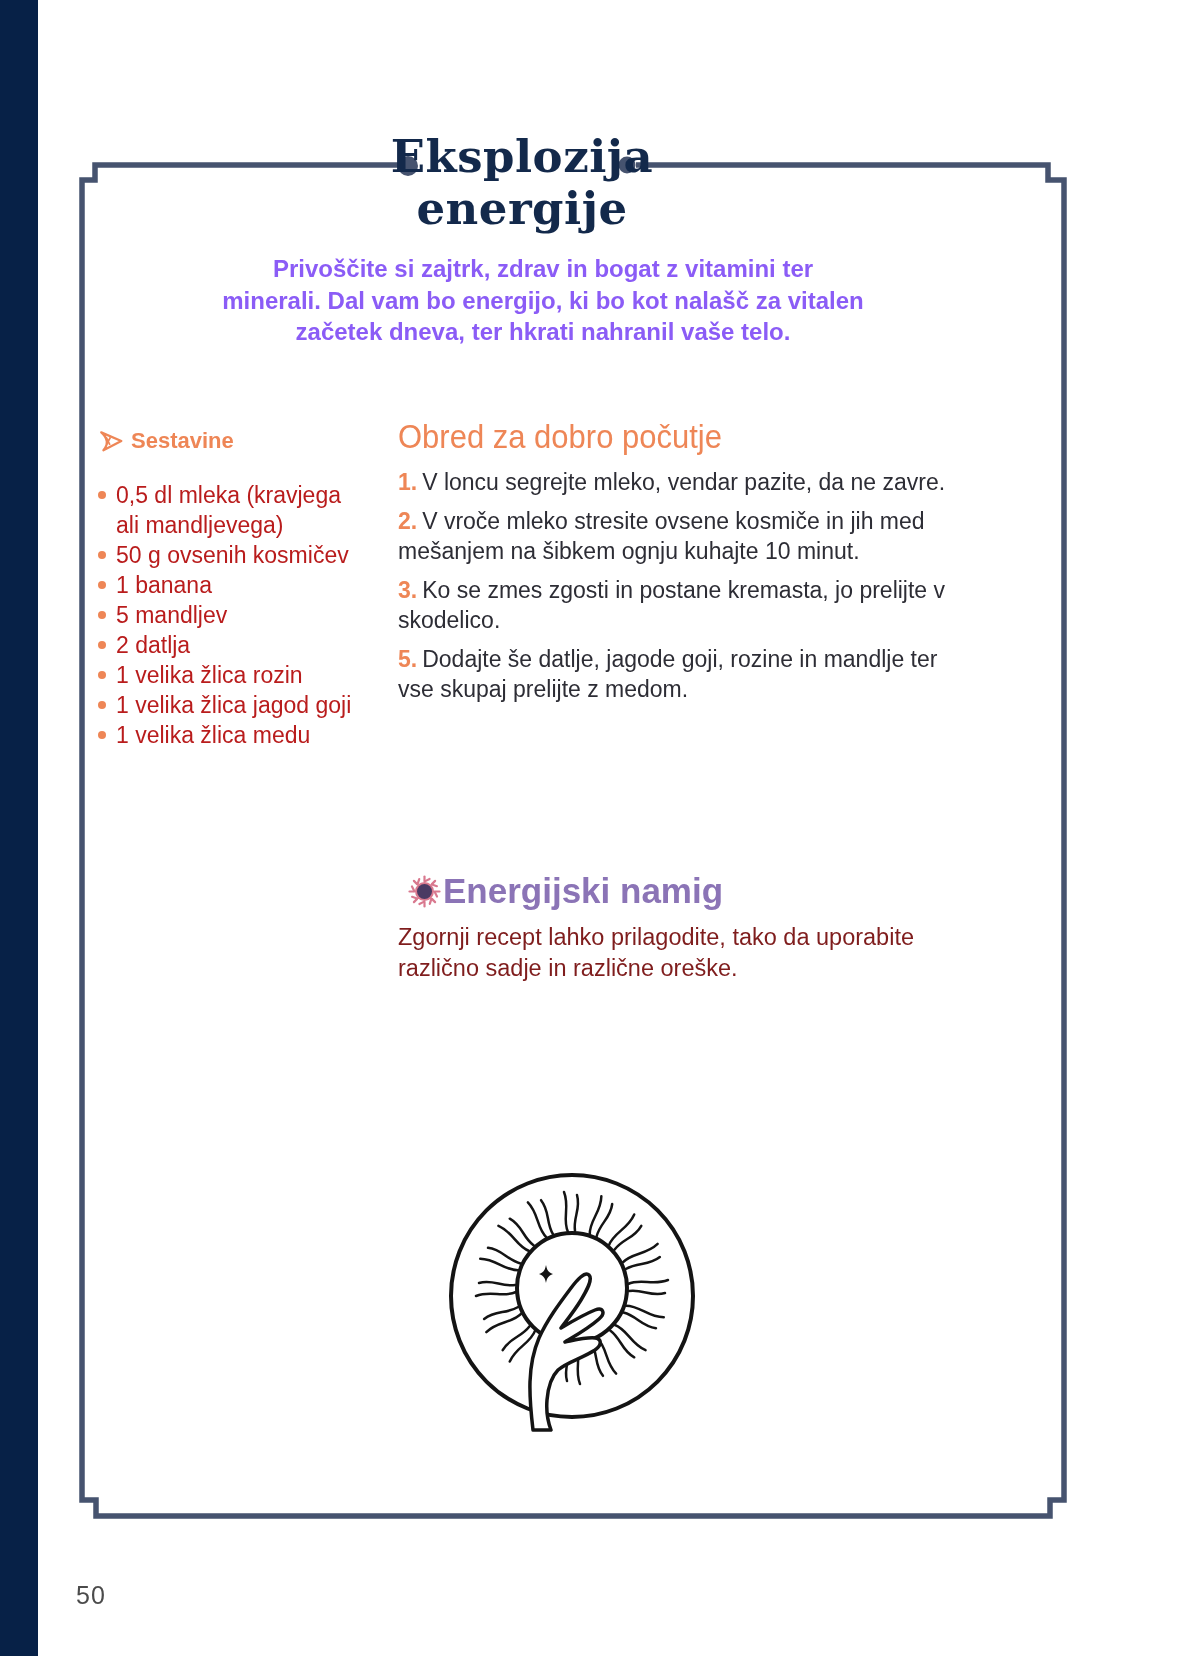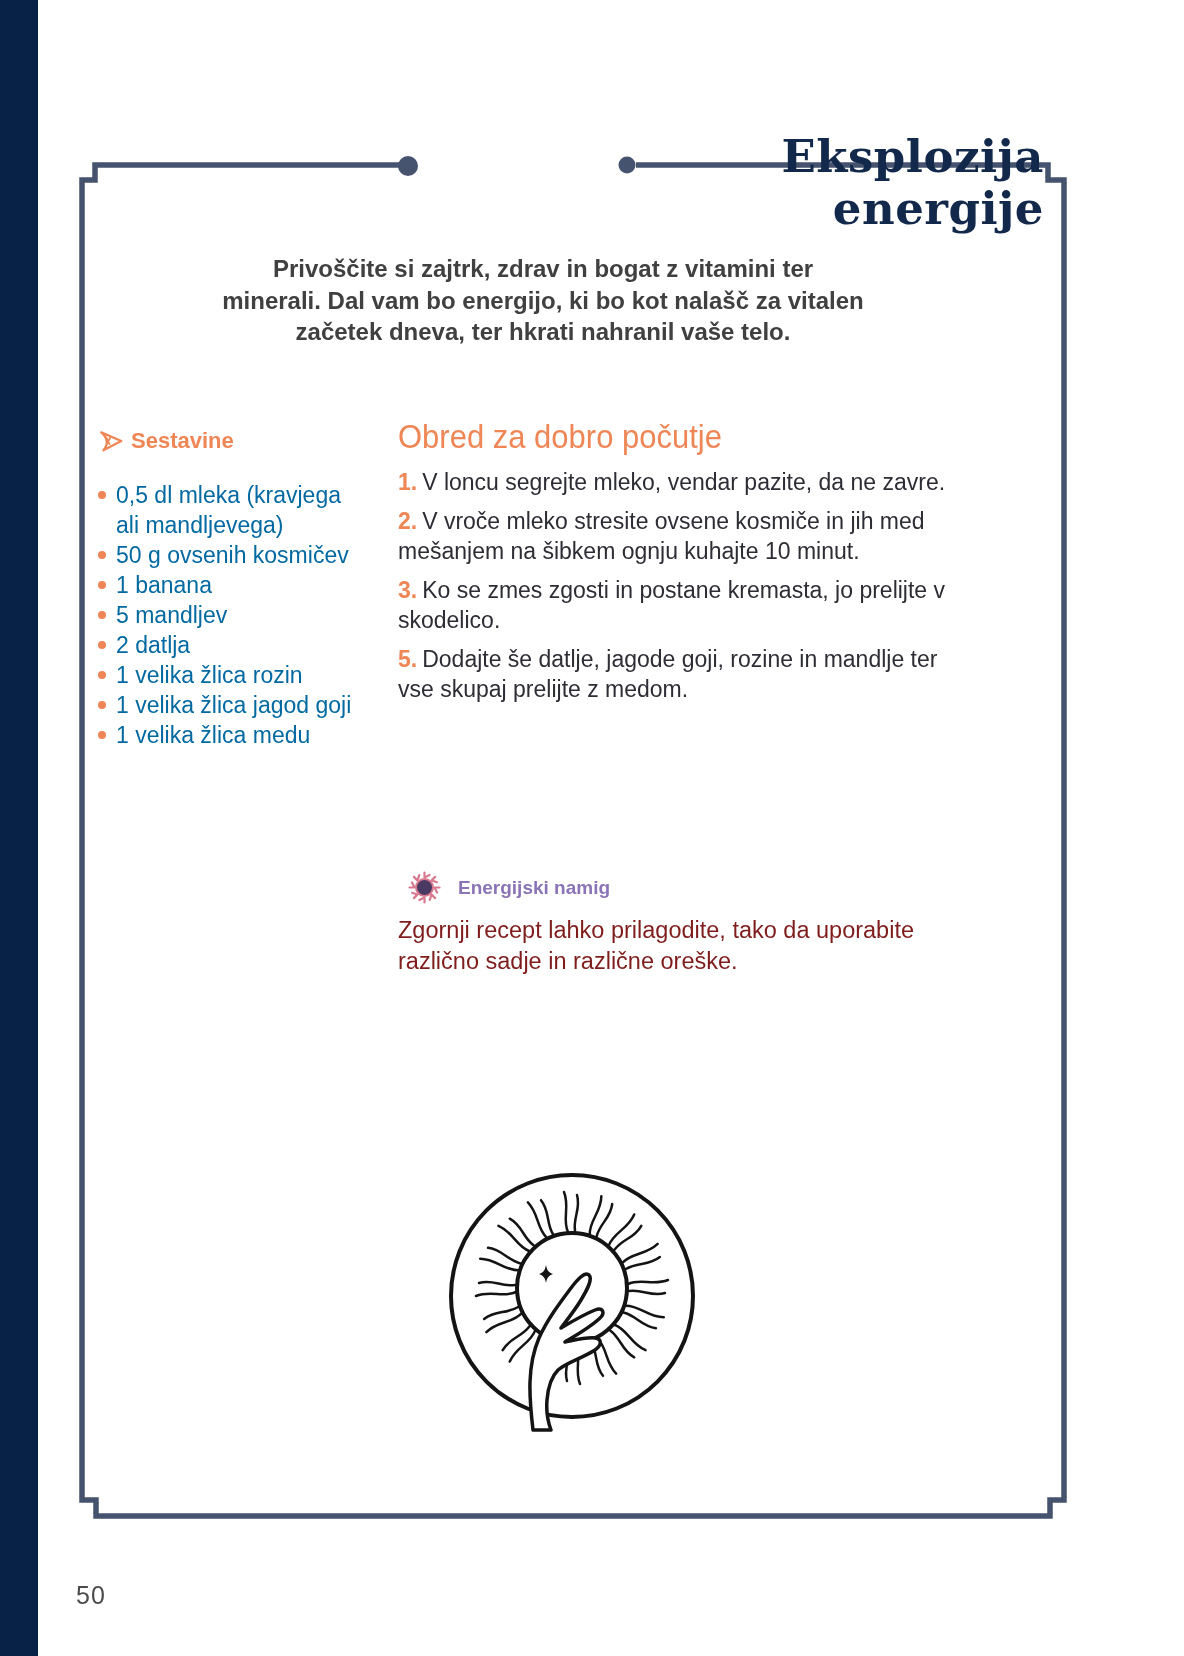--- a/index.html
+++ b/index.html
@@ -12,51 +12,51 @@
   }
   .stripe{
     position:absolute;left:0;top:0;width:38px;height:1656px;
     background:#072147;
   }
   .frame-svg{position:absolute;left:0;top:0;pointer-events:none;}
 
   
   .title{
     position:absolute;top:101px;left:0;width:1044px;
-    text-align:right;
+    text-align:center;
     font-family:"DejaVu Serif", serif;
     font-weight:800;
     font-size:45px;line-height:52px;
     color:#13294B;
     letter-spacing:0.5px;
   }
   .title span{display:block;}
 
   
   .intro{
     position:absolute;top:229px;left:0;width:1086px;
     text-align:center;
     font-size:24px;line-height:31.5px;
     font-weight:700;
-    color:#404040;
+    color:#8b5cf6;
   }
   .intro span{display:block;}
 
   
   .ingredients{position:absolute;left:98px;top:428px;width:280px;}
   .ing-head{
     display:flex;align-items:center;gap:7px;
     color:#EE8656;font-weight:700;font-size:22px;
   }
   .ing-list{list-style:none;margin:26px 0 0 0;padding:0;width:258px;}
   .ing-list li{
     position:relative;
     padding-left:18px;
     font-size:23px;line-height:30px;
-    color:#0369a1;
+    color:#b91c1c;
     margin:0;
   }
   .ing-list li::before{
     content:"";
     position:absolute;left:0;top:11px;
     width:8px;height:8px;border-radius:50%;
     background:#EE8656;
   }
 
   
@@ -73,23 +73,23 @@
   .step{
     margin:0 0 9px 0;
     font-size:23px;line-height:30px;
     color:#2D2D35;
   }
   .step .num{color:#EE8656;font-weight:700;margin-right:5px;}
 
   
   .tip{position:absolute;left:398px;top:871px;width:570px;}
   .tip-head{
-    display:flex;align-items:center;gap:17px;
+    display:flex;align-items:center;gap:2px;
     margin-left:10px;
-    color:#8B74B6;font-weight:700;font-size:19px;
+    color:#8B74B6;font-weight:700;font-size:35px;
   }
   .tip-text{
     margin-top:11px;
     font-size:23.5px;line-height:31px;
     color:#7f1d1d;
   }
   .tip-text span{display:block;}
 
   
   .illustration{position:absolute;left:447px;top:1170px;width:250px;height:262px;}

